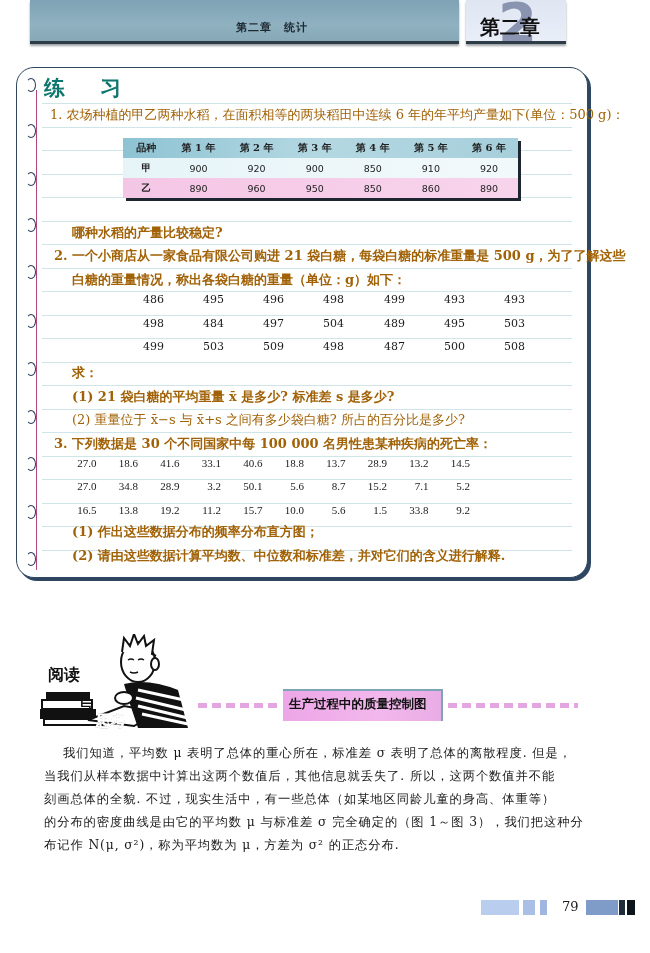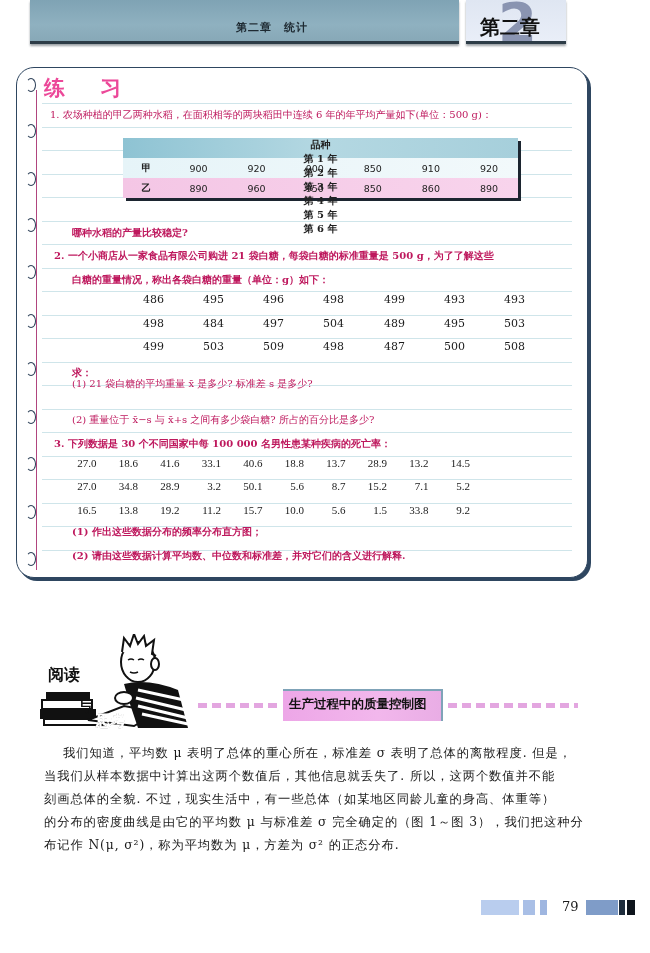--- a/index.html
+++ b/index.html
@@ -54,34 +54,34 @@
     border: 1.6px solid #2b3f57; border-left-color: transparent;
     border-radius: 50%;
   }
   .rule-line {
     position: absolute; left: 42px; width: 530px; height: 1px;
     background: #cfe5ea;
   }
   .ex-title {
     position: absolute; left: 44px; top: 74px;
     font-family: "DejaVu Sans", sans-serif; font-size: 21px; font-weight: bold;
-    color: #ec4899; letter-spacing: 14px;
+    color: #0f766e; letter-spacing: 14px;
   }
   .text-line {
-    position: absolute; font-size: 10px; line-height: 16px; white-space: nowrap; color: #be185d;
+    position: absolute; font-size: 13px; line-height: 16px; white-space: nowrap; color: #a16207;
   }
   .text-line.bold { font-weight: bold; }
 
   
   .yield-table {
     position: absolute; left: 123px; top: 138px; width: 395px; height: 60px;
     box-shadow: 3px 3px 0 #1c2530;
   }
   .yield-row { display: flex; height: 20px; align-items: center; }
-  .yield-row.head { background: linear-gradient(90deg, #8ec3d3 0%, #b4d8e2 50%, #a6cfdb 100%); flex-direction: column; }
+  .yield-row.head { background: linear-gradient(90deg, #8ec3d3 0%, #b4d8e2 50%, #a6cfdb 100%); }
   .yield-row.r1 { background: linear-gradient(90deg, #e6f4f8 0%, #f2f9fb 100%); }
   .yield-row.r2 { background: linear-gradient(90deg, #f4c6e5 0%, #f8d4ec 100%); }
   .yield-cell {
     flex: 1; text-align: center; font-family: "DejaVu Sans", sans-serif; font-size: 9.5px; color: #222;
   }
   .yield-row.head .yield-cell { font-weight: bold; font-family: "DejaVu Serif", serif; font-size: 10px; }
   .yield-cell.first { flex: 0.8; font-weight: bold; font-family: "DejaVu Serif", serif; }
 
   
   .num-grid { position: absolute; }
@@ -233,21 +233,21 @@
     <span class="num-cell" style="width:60px">503</span>
     <span class="num-cell" style="width:60px">509</span>
     <span class="num-cell" style="width:61px">498</span>
     <span class="num-cell" style="width:60px">487</span>
     <span class="num-cell" style="width:60px">500</span>
     <span class="num-cell" style="width:40px">508</span>
   </div>
 </div>
 
 <div class="text-line bold" style="left:72px; top:365px;">求：</div>
-<div class="text-line" style="left:72px; top:376px;">(1) 21 袋白糖的平均重量 x̄ 是多少? 标准差 s 是多少?</div>
+<div class="text-line" style="left:72px; top:389px;font-weight:bold;">(1) 21 袋白糖的平均重量 x̄ 是多少? 标准差 s 是多少?</div>
 <div class="text-line" style="left:72px; top:412px;">(2) 重量位于 x̄−s 与 x̄+s 之间有多少袋白糖? 所占的百分比是多少?</div>
 
 <div class="text-line bold" style="left:54px; top:436px;">3. 下列数据是 30 个不同国家中每 100 000 名男性患某种疾病的死亡率：</div>
 
 <div class="num-grid" style="left:55px; top:451px;">
   <div class="rate-row">
     <span class="rate-cell">27.0</span>
     <span class="rate-cell">18.6</span>
     <span class="rate-cell">41.6</span>
     <span class="rate-cell">33.1</span>

